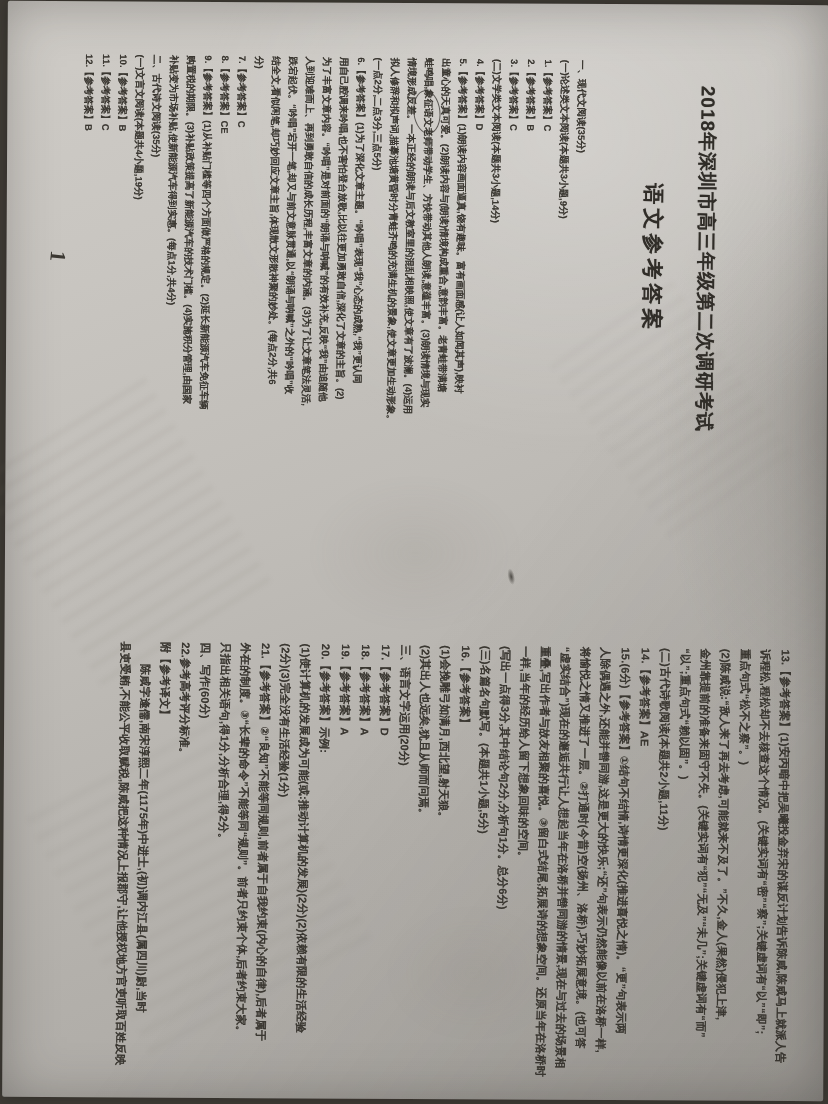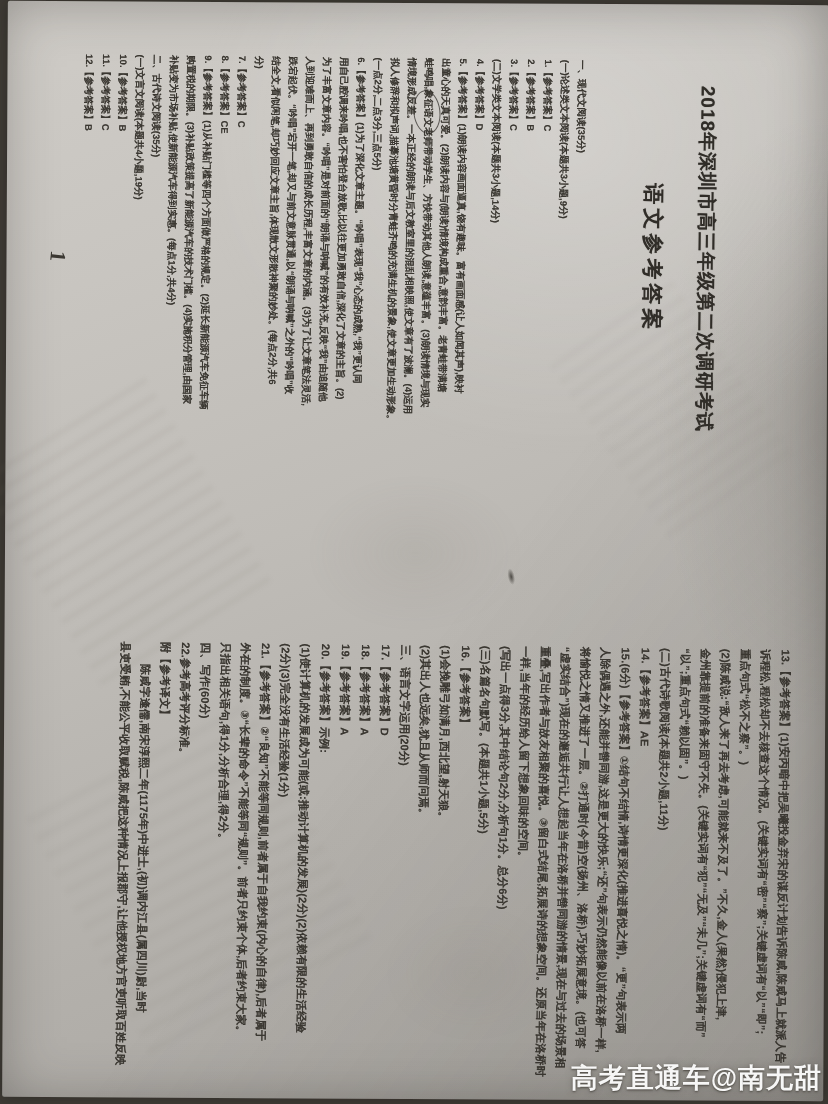--- a/index.html
+++ b/index.html
@@ -142,14 +142,13 @@
             <div class="ln">县吏受贿,不能公平收取赋税,陈咸把这种情况上报郡守,让他授权地方官吏听取百姓反映</div>
           </div>
       </div>
 
       <div class="circle-mark"></div>
       <div class="pgnum">1</div>
       <div class="ink-dash"></div>
     </div>
   </div>
 
-  <div class="watermark">高考直通车@南无甜</div>
 </div>
 
 </body></html>

